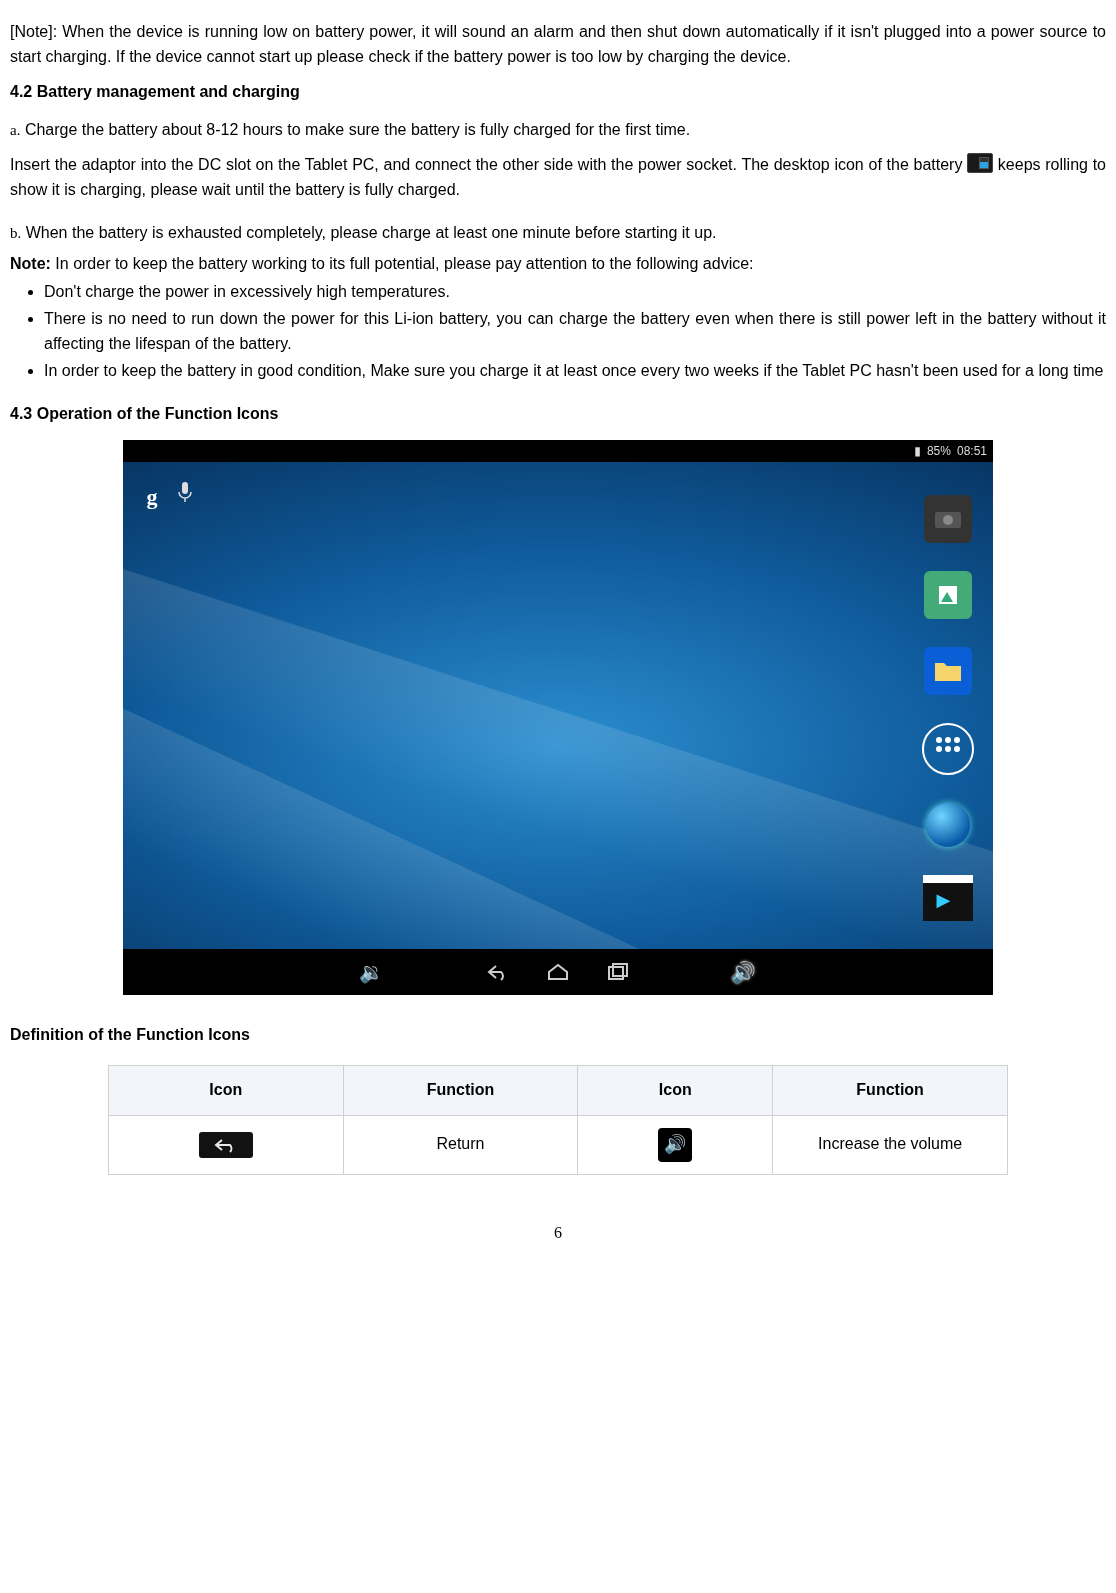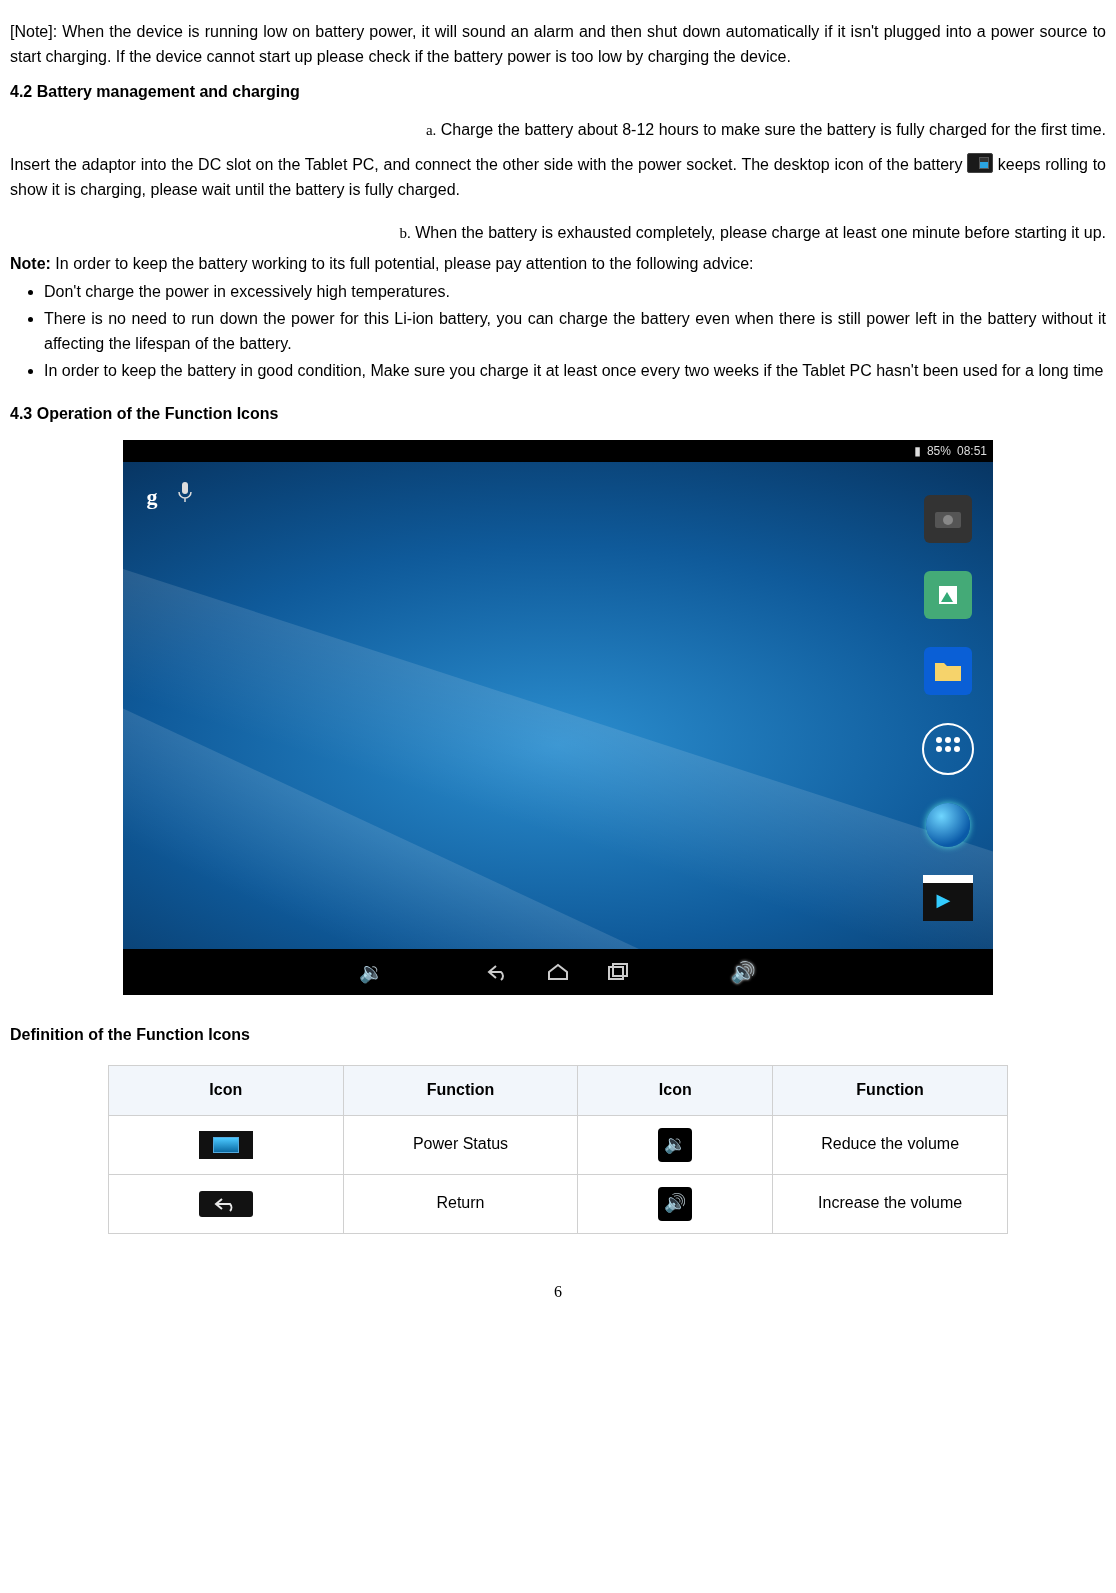--- a/index.html
+++ b/index.html
@@ -8,21 +8,21 @@
     line-height: 1.55;
     color: #000;
     margin: 0;
     padding: 10px 10px 30px 10px;
     background: #fff;
     width: 1096px;
   }
   p { margin: 4px 0; }
   .just { text-align: justify; margin-top: 10px; }
   .sec-head { font-weight: bold; margin: 10px 0 14px 0; }
-  .ol-letter { margin: 14px 0 2px 0; text-align: right; }
+  .ol-letter { margin: 14px 0 2px 0; }
   .letter { font-family: "Times New Roman", serif; font-size: 15px; }
   .note-line { margin-top: 6px; }
   ul.bullets { list-style: disc; padding-left: 34px; margin: 2px 0 18px 0; }
   ul.bullets li { text-align: justify; margin: 2px 0; }
   .screenshot-wrap { text-align: center; margin: 6px 0 20px 0; }
   .screenshot {
     display: inline-block;
     width: 870px;
     height: 555px;
     position: relative;
@@ -231,32 +231,20 @@
     <tr>
       <th>Icon</th>
       <th>Function</th>
       <th>Icon</th>
       <th>Function</th>
     </tr>
   </thead>
   <tbody>
     <tr>
       <td>
-        <span class="ic ic-power">
-            <span class="ic-power-inner"></span>
-          </span>
-      </td>
-      <td>Power Status</td>
-      <td>
-        <span class="ic ic-voldown">🔉</span>
-      </td>
-      <td>Reduce the volume</td>
-    </tr>
-    <tr>
-      <td>
         <span class="ic ic-return">
           <svg width="26" height="16" viewBox="0 0 26 16">
               <path d="M9 3 3 8l6 5M3 8h14a5 5 0 0 1 0 7"></path>
             </svg>
         </span>
       </td>
       <td>Return</td>
       <td>
         <span class="ic ic-volup">🔊</span>
       </td>

